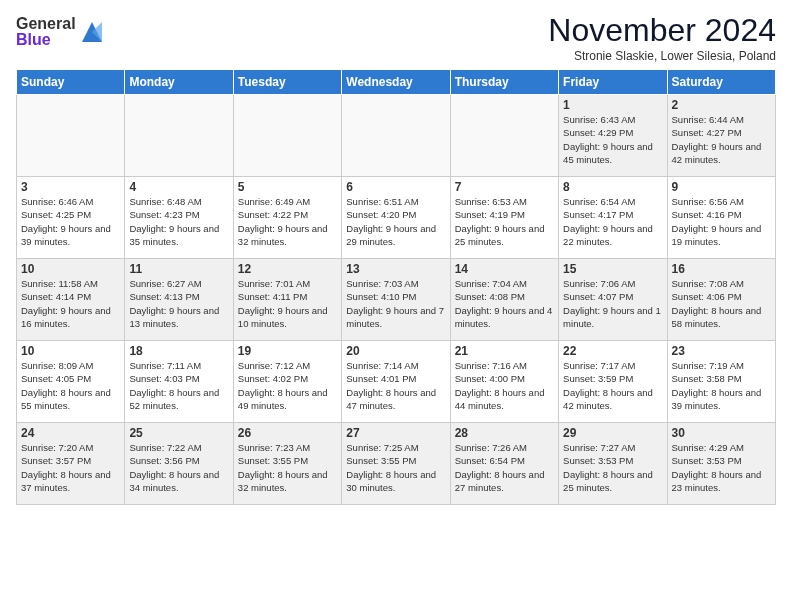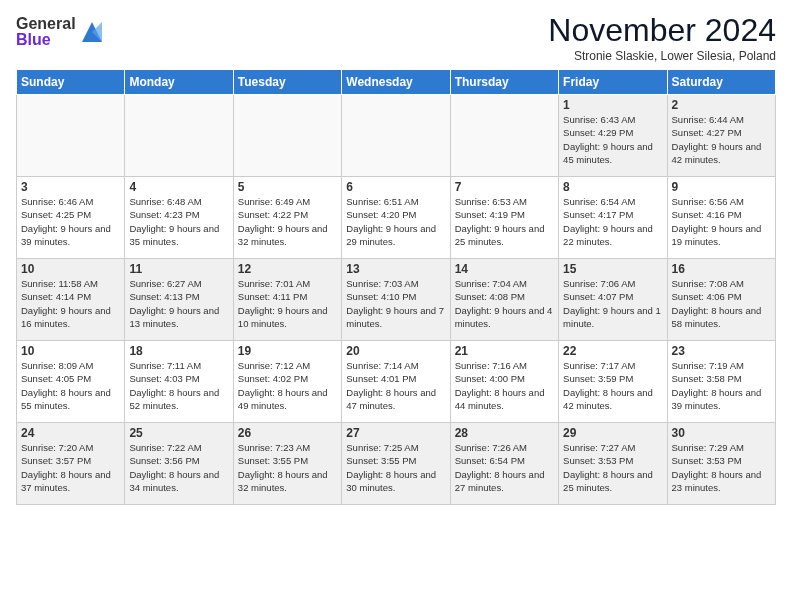--- a/index.html
+++ b/index.html
@@ -255,18 +255,18 @@
           <td class="shaded">
             <span class="day-num">28</span>
             <div class="day-info"><span>Sunrise: 7:26 AM</span><br><span>Sunset: 6:54 PM</span><br><span>Daylight: 8 hours and 27 minutes.</span></div>
           </td>
           <td class="shaded">
             <span class="day-num">29</span>
             <div class="day-info"><span>Sunrise: 7:27 AM</span><br><span>Sunset: 3:53 PM</span><br><span>Daylight: 8 hours and 25 minutes.</span></div>
           </td>
           <td class="shaded">
             <span class="day-num">30</span>
-            <div class="day-info"><span>Sunrise: 7:29 AM</span><br><span>Sunset: 3:53 PM</span><br><span>Daylight: 8 hours and 23 minutes.</span></div>
+            <div class="day-info"><span>Sunrise: 4:29 AM</span><br><span>Sunset: 3:53 PM</span><br><span>Daylight: 8 hours and 23 minutes.</span></div>
           </td>
         </tr>
       </tbody>
   </table>
 </div>
 
 </body></html>

